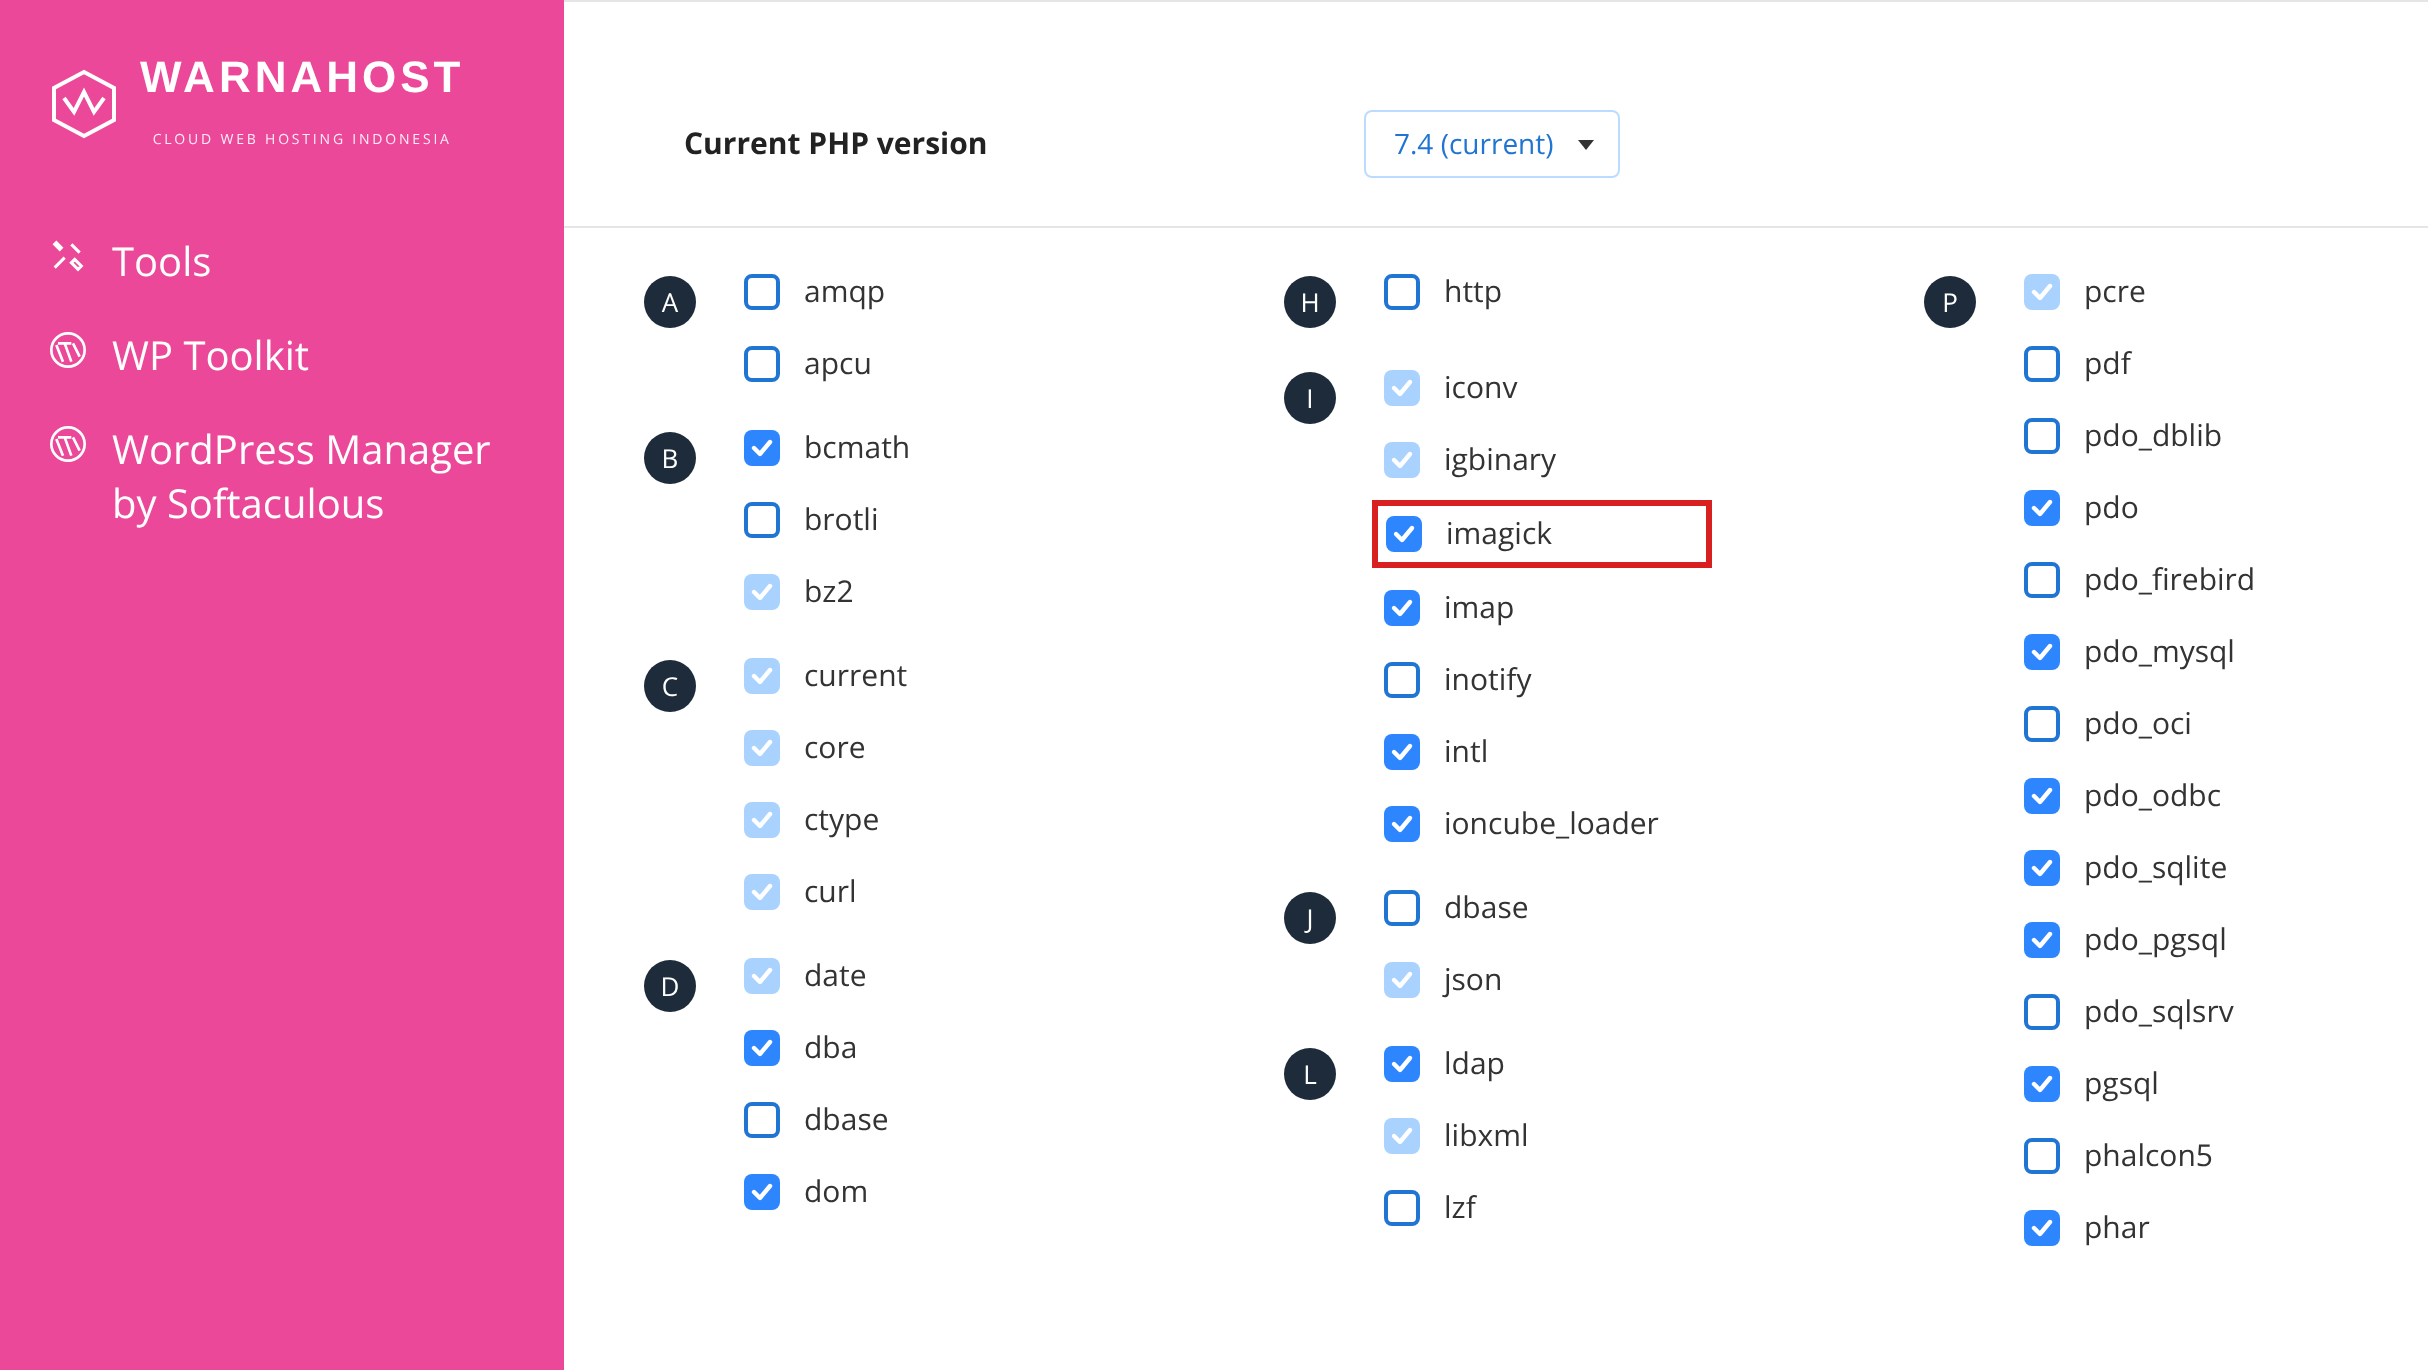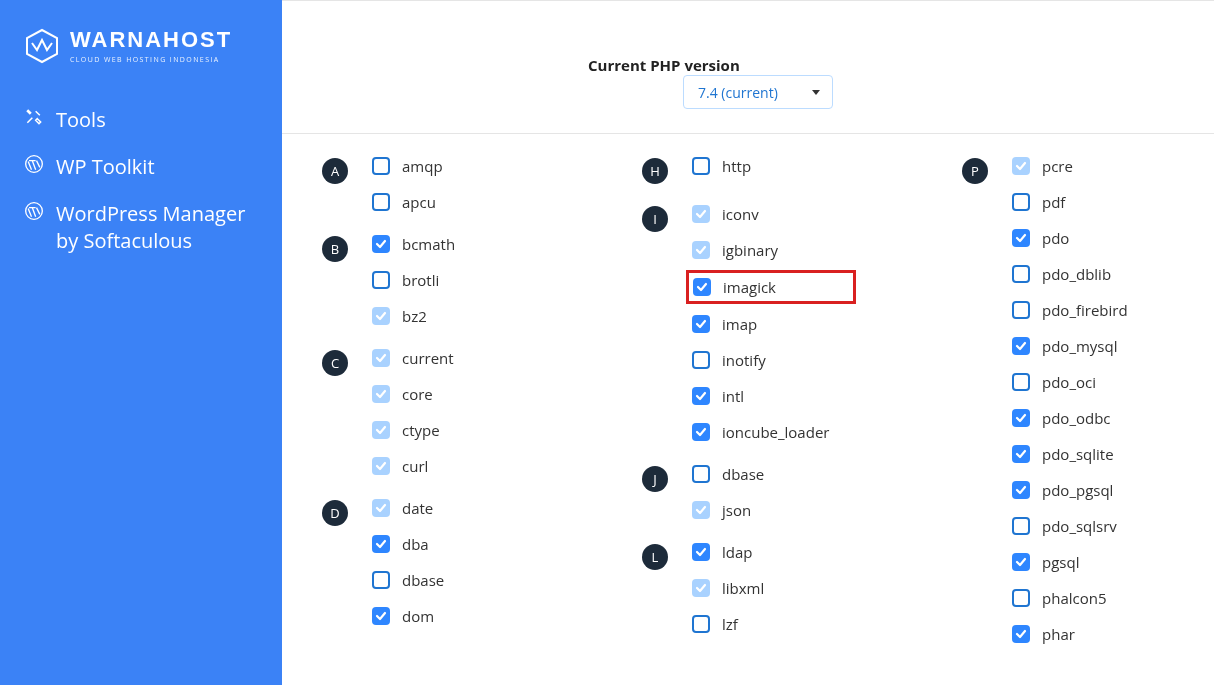--- a/index.html
+++ b/index.html
@@ -9,21 +9,21 @@
     color: #333;
     font-size: 14px;
     width: 1214px;
     height: 685px;
     overflow: hidden;
     display: flex;
   }
   
   .sidebar {
     width: 282px;
-    background: #3b82f6;
+    background: #ec4899;
     color: #fff;
     padding: 18px 0;
     flex-shrink: 0;
   }
   .brand {
     padding: 10px 24px 20px 24px;
     display: flex;
     align-items: center;
     gap: 10px;
   }
@@ -32,21 +32,22 @@
     font-family: Arial, sans-serif;
     font-weight: 900;
     font-size: 22px;
     letter-spacing: 2px;
     line-height: 1;
   }
   .brand-text .brand-sub {
     font-size: 7px;
     letter-spacing: 1.4px;
     opacity: .9;
-    margin-top: 4px;
+    margin-top: 16px;
+    text-align: center;
   }
   .nav { margin-top: 12px; }
   .nav-item {
     display: flex;
     align-items: center;
     gap: 12px;
     padding: 10px 24px;
     color: #fff;
     font-size: 20px;
     cursor: pointer;
@@ -68,33 +69,32 @@
     font-weight: 700;
     padding: 10px 40px 24px 30px;
     border-bottom: 1px solid #e5e5e5;
     color: #222;
   }
   .top-row {
     display: flex;
     align-items: center;
     padding: 24px 40px 24px 60px;
     border-bottom: 1px solid #e5e5e5;
-    flex-direction: column;
   }
   .label-current {
     font-weight: 700;
     width: 340px;
     color: #222;
     font-size: 15px;
   }
   .version-select {
     border: 1px solid #bcdcff;
     border-radius: 4px;
     height: 34px;
-    width: 150px;
+    width: 128px;
     display: inline-flex;
     align-items: center;
     justify-content: space-between;
     padding: 0 12px 0 14px;
     color: #1f75d1;
     font-size: 14px;
     cursor: pointer;
   }
   .version-select .caret {
     width: 0; height: 0;
@@ -434,30 +434,30 @@
                   <polyline points="2,6 5,9 10,3" fill="none" stroke="#fff" stroke-width="2.2" stroke-linecap="round" stroke-linejoin="round"></polyline>
                 </svg>
               </span>
               <span>pcre</span>
             </div>
             <div class="item">
               <span class="chk empty"></span>
               <span>pdf</span>
             </div>
             <div class="item">
+              <span class="chk empty"></span>
+              <span>pdo_dblib</span>
+            </div>
+            <div class="item">
               <span class="chk checked">
                 <svg width="12" height="12" viewBox="0 0 12 12">
                   <polyline points="2,6 5,9 10,3" fill="none" stroke="#fff" stroke-width="2.2" stroke-linecap="round" stroke-linejoin="round"></polyline>
                 </svg>
               </span>
               <span>pdo</span>
-            </div>
-            <div class="item">
-              <span class="chk empty"></span>
-              <span>pdo_dblib</span>
             </div>
             <div class="item">
               <span class="chk empty"></span>
               <span>pdo_firebird</span>
             </div>
             <div class="item">
               <span class="chk checked">
                 <svg width="12" height="12" viewBox="0 0 12 12">
                   <polyline points="2,6 5,9 10,3" fill="none" stroke="#fff" stroke-width="2.2" stroke-linecap="round" stroke-linejoin="round"></polyline>
                 </svg>

